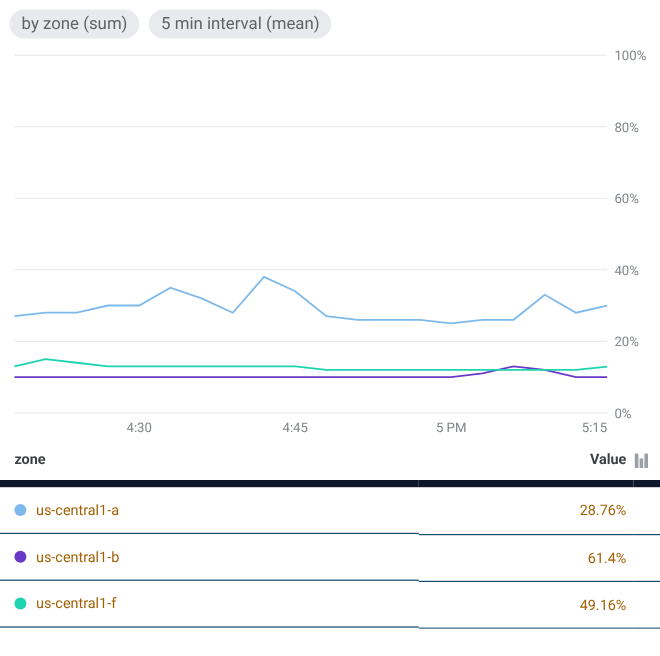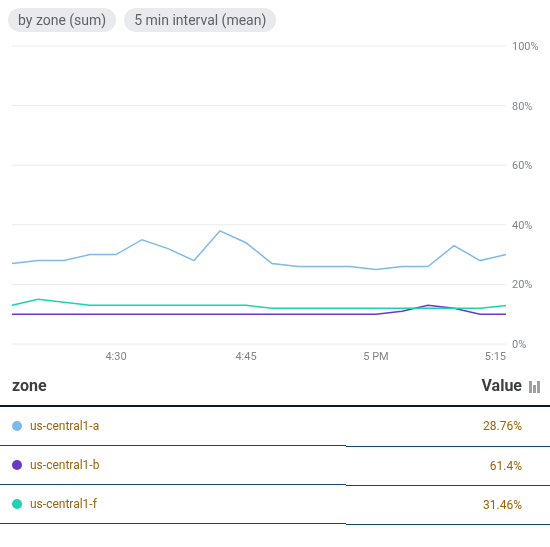--- a/index.html
+++ b/index.html
@@ -47,23 +47,23 @@
     stroke-width: 1.5;
   }
   .table {
     width: 100%;
     border-collapse: collapse;
   }
   .table th {
     text-align: left;
     font-weight: 700;
     color: #3c4043;
-    font-size: 16px;
+    font-size: 12px;
     padding: 10px 12px;
-    border-bottom: 2px solid #0f172a;
+    border-bottom: 6px solid #0f172a;
   }
   .table th.val, .table td.val {
     text-align: right;
     padding-right: 6px;
   }
   .table th.icon-cell {
     width: 22px;
     text-align: right;
     padding-right: 10px;
     padding-left: 0;
@@ -158,17 +158,17 @@
           <span>us-central1-b</span>
         </td>
         <td class="val">61.4%</td>
         <td class="icon-cell"></td>
       </tr>
       <tr>
         <td class="name-cell">
           <span class="dot" style="background:#1dd3b0"></span>
           <span>us-central1-f</span>
         </td>
-        <td class="val">31.46%</td>
+        <td class="val">49.16%</td>
         <td class="icon-cell"></td>
       </tr>
     </tbody>
 </table>
 
 </body></html>

